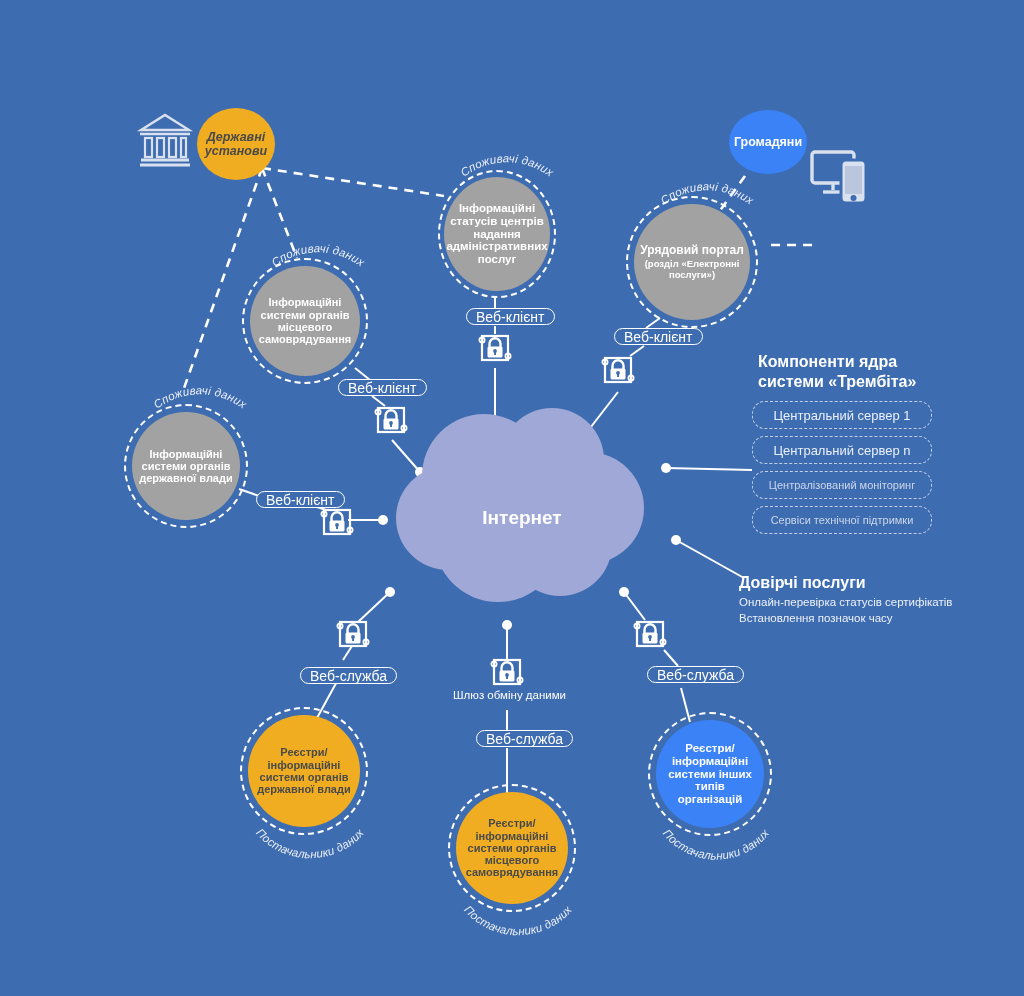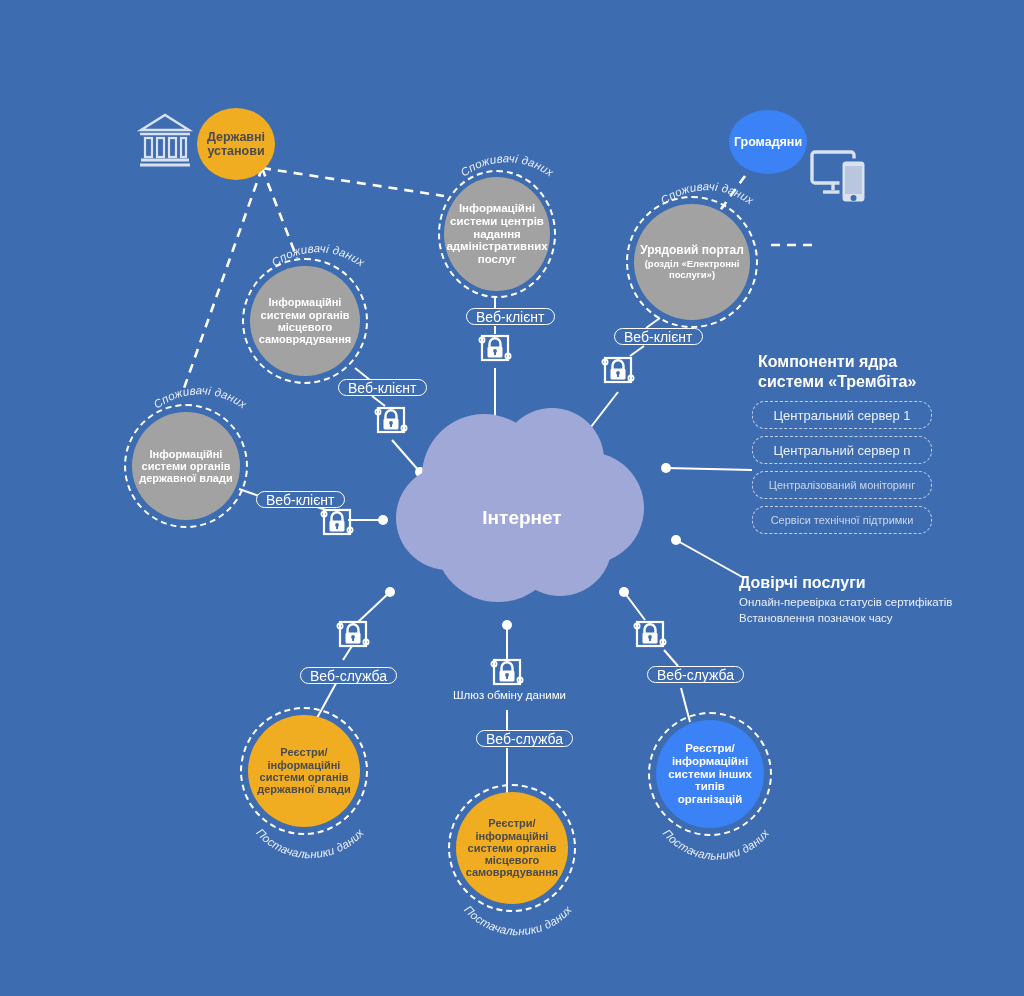--- a/index.html
+++ b/index.html
@@ -196,30 +196,30 @@
   </svg>
   <svg class="arc" style="left:438px;top:872px;width:160px;height:78px;">
     <path id="arcP2" d="M10 8 A72 72 0 0 0 150 8" fill="none"></path>
     <text><textPath href="#arcP2" startOffset="50%" text-anchor="middle">Постачальники даних</textPath></text>
   </svg>
   <svg class="arc" style="left:640px;top:800px;width:150px;height:74px;">
     <path id="arcP3" d="M10 8 A68 68 0 0 0 142 8" fill="none"></path>
     <text><textPath href="#arcP3" startOffset="50%" text-anchor="middle">Постачальники даних</textPath></text>
   </svg>
 
-  <div class="node circle c-yellow" style="left:197px;top:108px;width:78px;height:72px;font-size:12.5px;">
+  <div class="node circle c-yellow" style="left:197px;top:108px;width:78px;height:72px;font-size:12.5px;font-style:italic;">
     <div class="label">
       <span>Державні</span><br>
       <span>установи</span>
     </div>
   </div>
 
   <div class="dashring" style="position:absolute;left:438px;top:170px;width:118px;height:128px;"></div>
   <div class="node circle c-gray" style="left:444px;top:177px;width:106px;height:114px;font-size:11.5px;">
-    <div class="label">Інформаційні системи центрів надання адміністративних послуг</div>
+    <div class="label">Інформаційні статусів центрів надання адміністративних послуг</div>
   </div>
 
   <div class="dashring" style="position:absolute;left:626px;top:196px;width:132px;height:132px;"></div>
   <div class="node circle c-gray" style="left:634px;top:204px;width:116px;height:116px;font-size:12px;flex-direction:column;">
     <div class="label">Урядовий портал</div>
     <div class="label" style="font-size:9.5px;margin-top:2px;">(розділ «Електронні послуги»)</div>
   </div>
 
   <div class="node c-purple" style="left:729px;top:110px;width:78px;height:64px;border-radius:50%;font-size:12.5px;">
     <div class="label">Громадяни</div>

